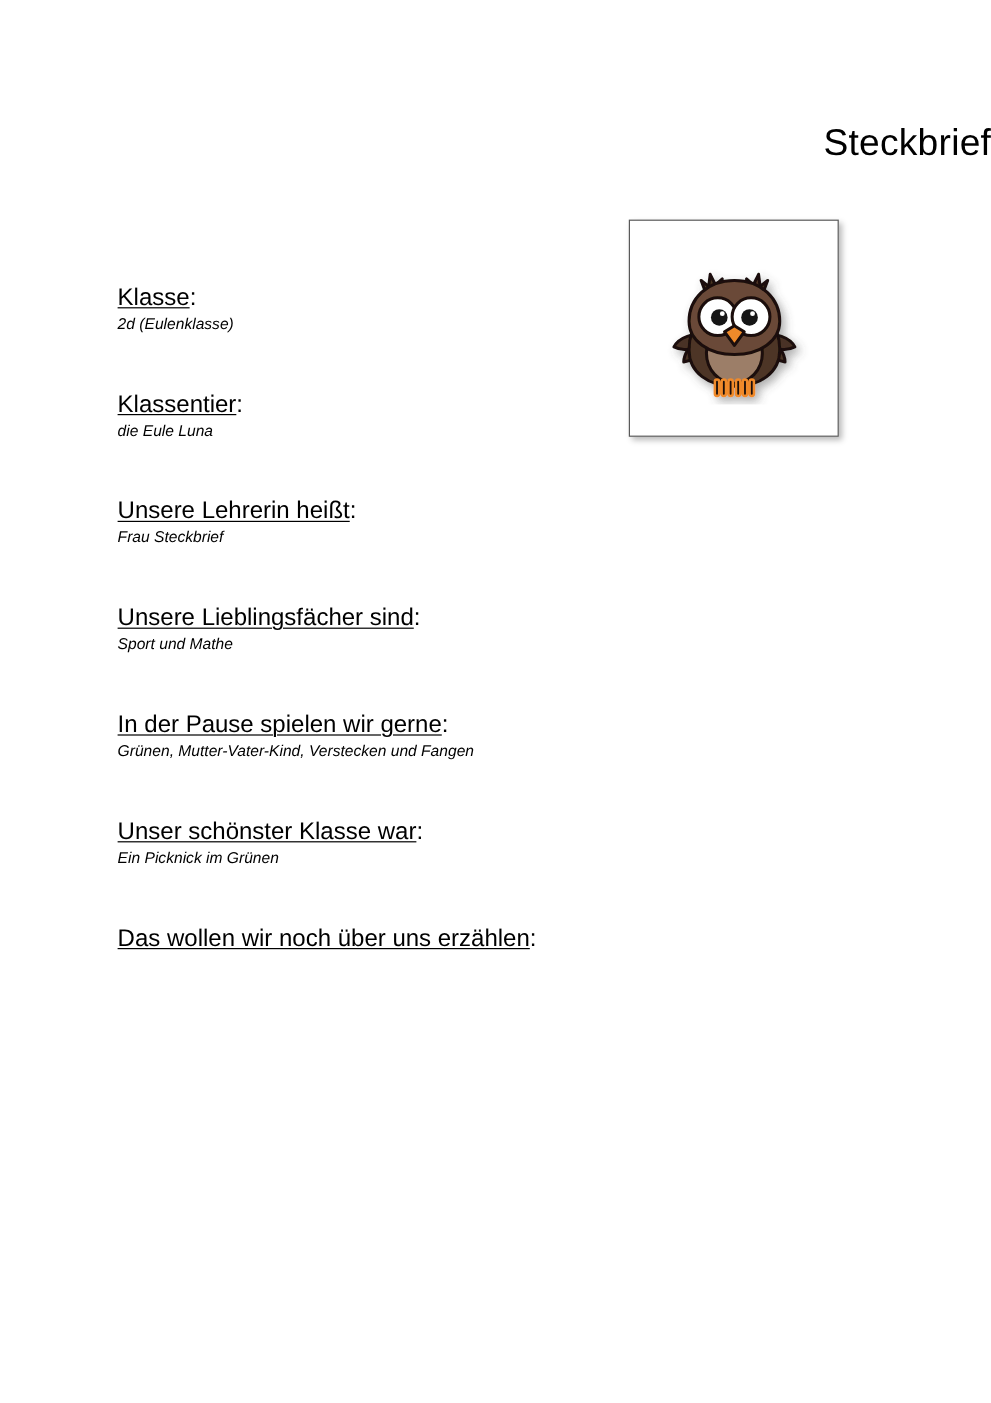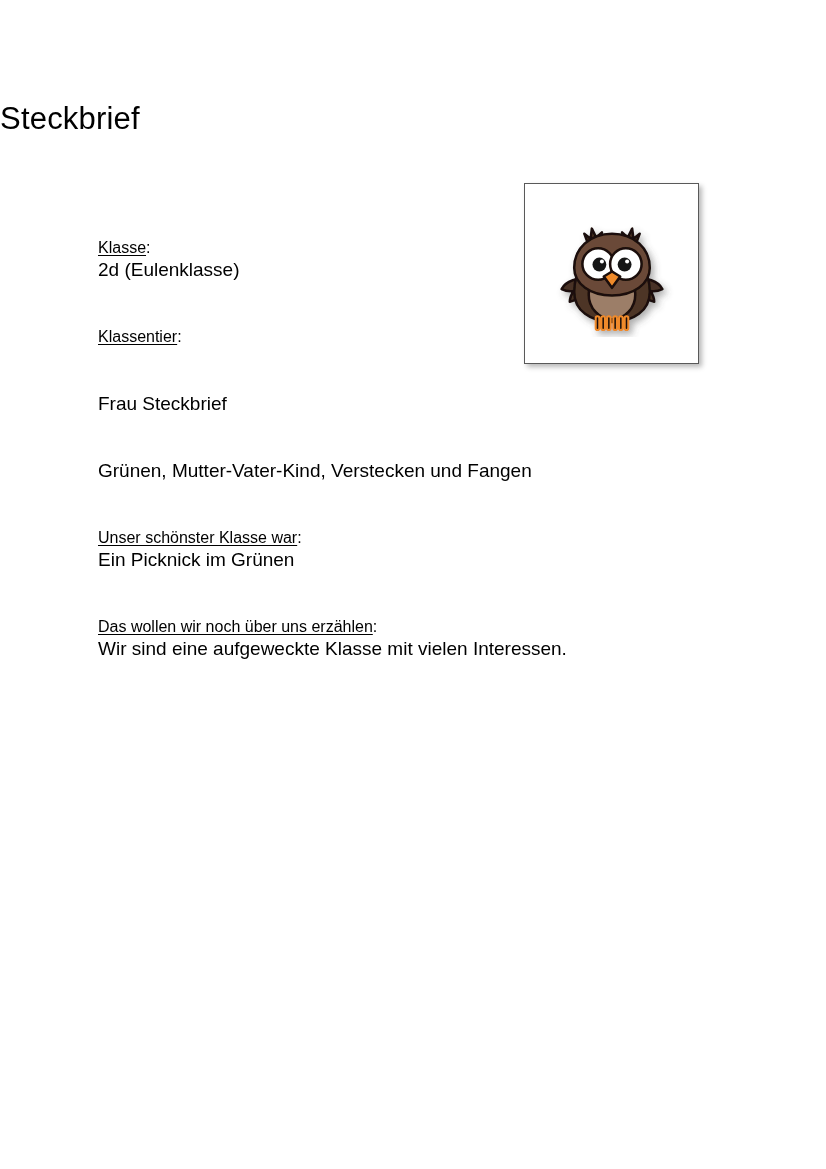--- a/index.html
+++ b/index.html
@@ -18,21 +18,21 @@
     color: #000000;
     -webkit-font-smoothing: antialiased;
   }
 
   
   .doc-title {
     position: absolute;
     left: 0;
     top: 100px;
     width: 826px;
-    text-align: left;
+    text-align: right;
     font-size: 31px;
     font-weight: 400;
     line-height: 38px;
     letter-spacing: 0.2px;
     padding-right: 1px;
   }
 
   
   .fields {
     position: absolute;
@@ -40,37 +40,38 @@
     top: 237px;
     width: 420px;
   }
 
   .field {
     margin-bottom: 45px;
   }
   .field:last-child { margin-bottom: 0; }
 
   .field-label {
-    font-size: 16px;
+    font-size: 20px;
     line-height: 22px;
     white-space: nowrap;
   }
   .field-label .label-text {
     text-decoration: underline;
     text-underline-offset: 2px;
     text-decoration-thickness: 1px;
   }
   .field-label .label-colon {
     text-decoration: none;
   }
 
   .field-value {
-    font-size: 19px;
+    font-size: 13px;
     line-height: 22px;
     white-space: nowrap;
+    font-style: italic;
   }
 
   
   .picture-frame {
     position: absolute;
     left: 524px;
     top: 183px;
     width: 175px;
     height: 181px;
     background: #ffffff;
@@ -103,40 +104,46 @@
 
   <div class="fields">
 
     <div class="field">
       <div class="field-label"><span class="label-text">Klasse</span><span class="label-colon">:</span></div>
       <div class="field-value">2d (Eulenklasse)</div>
     </div>
 
     <div class="field">
       <div class="field-label"><span class="label-text">Klassentier</span><span class="label-colon">:</span></div>
+      <div class="field-value">die Eule Luna</div>
     </div>
 
     <div class="field">
+      <div class="field-label"><span class="label-text">Unsere Lehrerin heißt</span><span class="label-colon">:</span></div>
       <div class="field-value">Frau Steckbrief</div>
     </div>
 
 
+    <div class="field">
+      <div class="field-label"><span class="label-text">Unsere Lieblingsfächer sind</span><span class="label-colon">:</span></div>
+      <div class="field-value">Sport und Mathe</div>
+    </div>
 
     <div class="field">
+      <div class="field-label"><span class="label-text">In der Pause spielen wir gerne</span><span class="label-colon">:</span></div>
       <div class="field-value">Grünen, Mutter-Vater-Kind, Verstecken und Fangen</div>
     </div>
 
     <div class="field">
       <div class="field-label"><span class="label-text">Unser schönster Klasse war</span><span class="label-colon">:</span></div>
       <div class="field-value">Ein Picknick im Grünen</div>
     </div>
 
     <div class="field">
       <div class="field-label"><span class="label-text">Das wollen wir noch über uns erzählen</span><span class="label-colon">:</span></div>
-      <div class="field-value">Wir sind eine aufgeweckte Klasse mit vielen Interessen.</div>
     </div>
 
   </div>
 
   <div class="picture-frame">
     <div class="owl-wrap">
       <svg viewBox="0 0 200 200" xmlns="http://www.w3.org/2000/svg" aria-hidden="true">
         <defs>
           <filter id="owlShadow" x="-40%" y="-40%" width="180%" height="180%">
             <feDropShadow dx="5" dy="6" stdDeviation="6" flood-color="#4a4a4a" flood-opacity="0.45"></feDropShadow>

